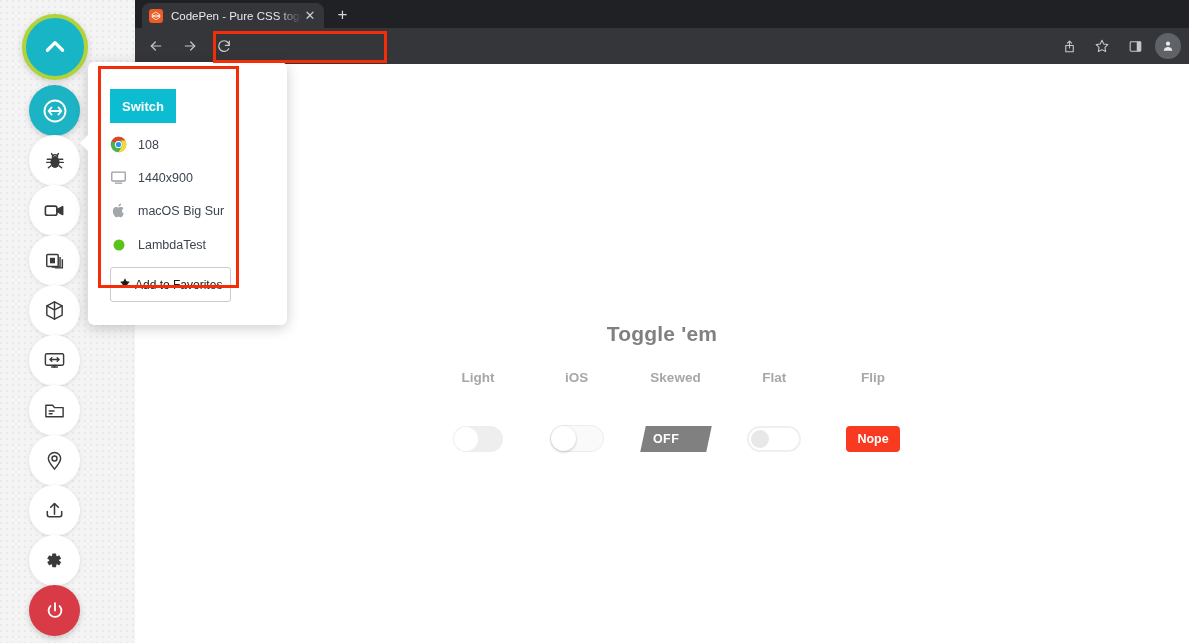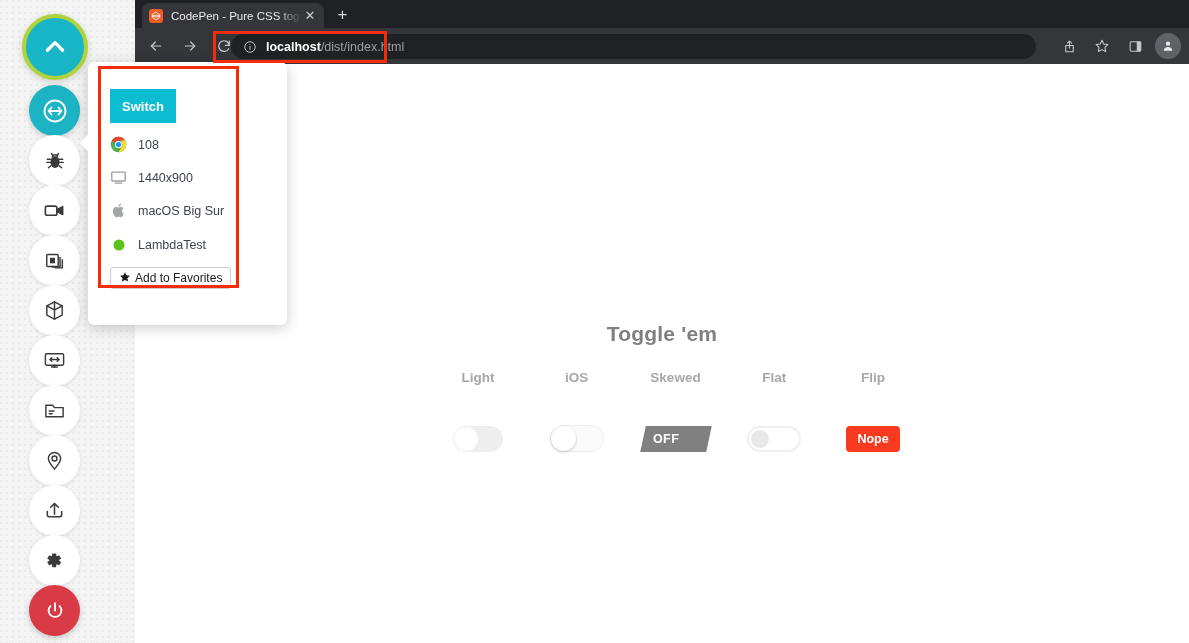--- a/index.html
+++ b/index.html
@@ -194,21 +194,21 @@
     cursor:pointer;
   }
   .prow {
     position:absolute; left: 22px;
     display:flex; align-items:center; gap: 11px;
     font-size: 12.5px; color:#3d4450;
   }
   .prow .pico { width:17px; height:17px; display:flex; align-items:center; justify-content:center; flex:0 0 auto; }
   .fav-btn {
     position:absolute; left: 22px; top: 205px;
-    height: 22px; padding: 0 8px;
+    height: 35px; padding: 0 8px;
     background:#fff; border:1px solid #cccccc; border-radius: 3px;
     display:flex; align-items:center; gap:4px;
     font-size: 12px; color:#1b1b1b;
     font-family:"Liberation Sans", sans-serif;
     cursor:pointer; white-space:nowrap;
   }
 
   
   .hl { position:absolute; border: 3px solid #f42d08; z-index: 40; pointer-events:none; }
   .hl-url   { left: 213px; top: 31px; width: 174px; height: 32px; }
@@ -373,30 +373,20 @@
             <path d="M13 6l6 6-6 6"></path>
           </svg>
       </div>
       <div class="nav-btn">
         <svg width="16" height="16" viewBox="0 0 24 24" fill="none" stroke="currentColor" stroke-width="1.8" stroke-linecap="round" stroke-linejoin="round">
           <path d="M20 11a8 8 0 1 0-.9 5"></path>
             <path d="M20 4.5V11h-6"></path>
           </svg>
       </div>
 
-      <div class="omnibox">
-        <span class="omni-info">
-          <svg width="14" height="14" viewBox="0 0 24 24" fill="none" stroke="currentColor" stroke-width="1.7">
-            <circle cx="12" cy="12" r="9"></circle>
-              <path d="M12 11v5.2" stroke-linecap="round"></path>
-            <circle cx="12" cy="7.8" r="0.9" fill="currentColor" stroke="none"></circle>
-            </svg>
-        </span>
-        <span class="omni-url"><span class="host">localhost</span><span class="path">/dist/index.html</span></span>
-      </div>
 
       <div class="tb-right">
         <div class="ico">
           <svg width="15" height="15" viewBox="0 0 24 24" fill="none" stroke="currentColor" stroke-width="1.7" stroke-linecap="round" stroke-linejoin="round">
             <path d="M6 10.5h12v10H6z"></path>
               <path d="M12 14.5V3.5"></path>
               <path d="M8.6 6.7L12 3.3l3.4 3.4"></path>
             </svg>
         </div>
         <div class="ico">

